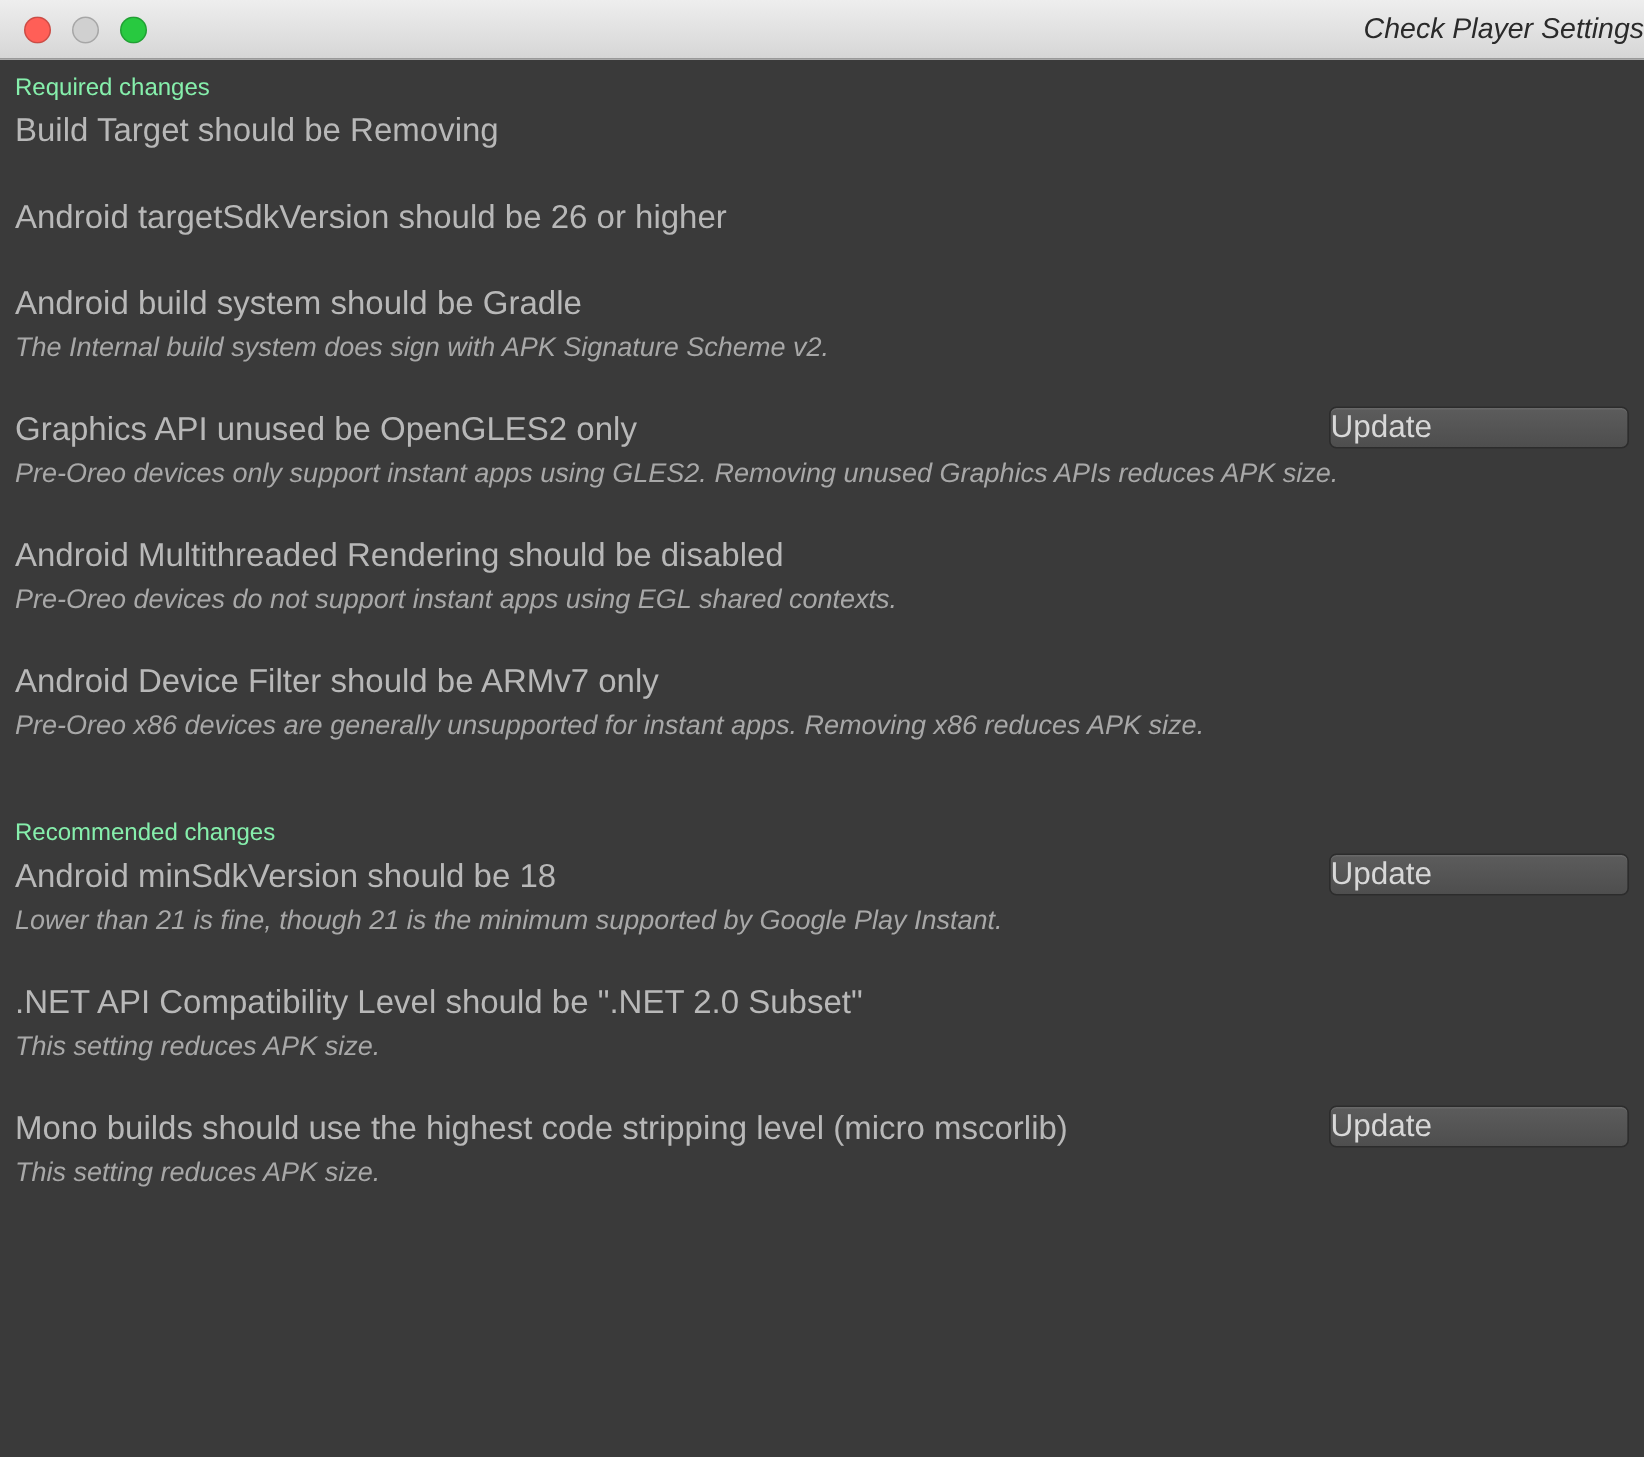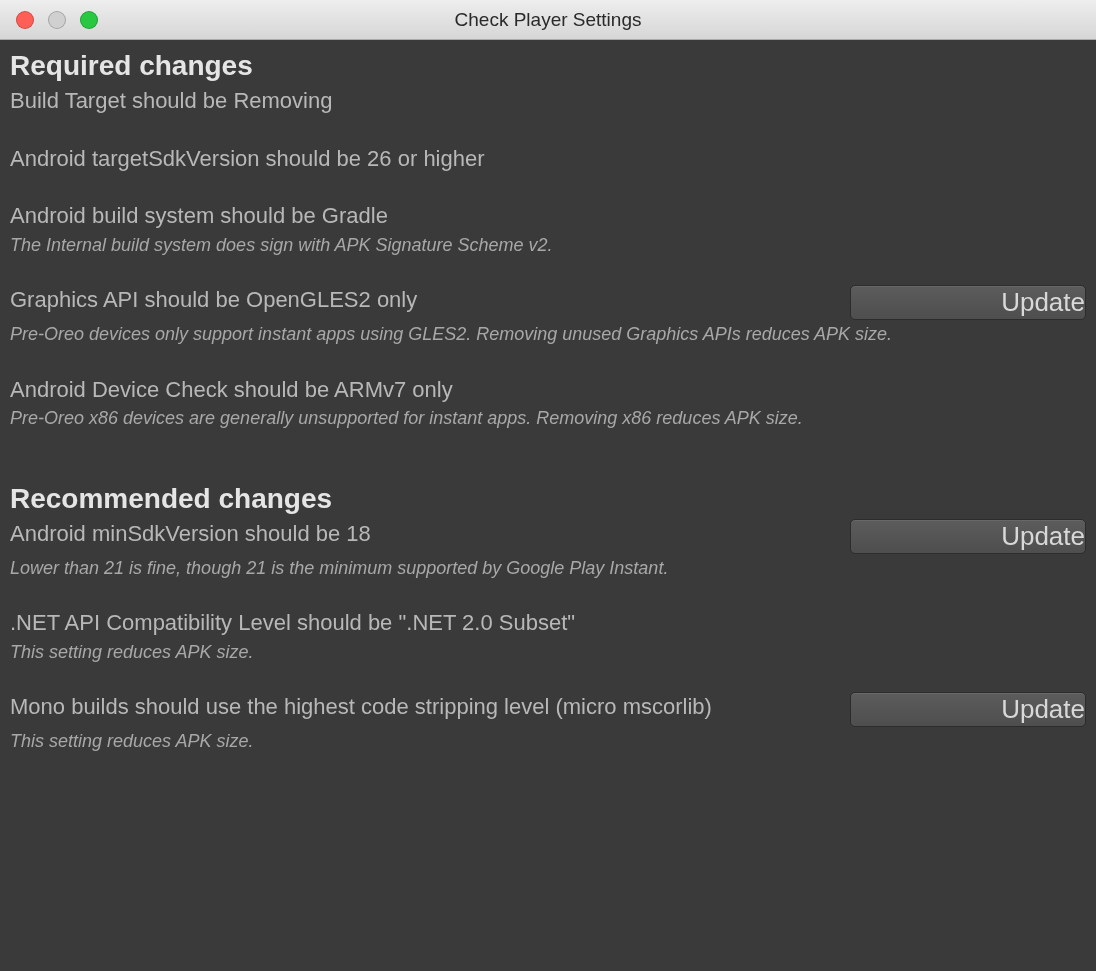--- a/index.html
+++ b/index.html
@@ -34,35 +34,36 @@
       border-radius: 50%;
       border: 0.5px solid rgba(0,0,0,0.2);
     }
     .light.red { background: #ff5f57; }
     .light.gray { background: #d0d0d0; }
     .light.green { background: #28c940; }
     .title-text {
       position: absolute;
       left: 0;
       right: 0;
-      text-align: center;
+      text-align: right;
       font-size: 19px;
       color: #2a2a2a;
       pointer-events: none;
+      font-style: italic;
     }
     .content {
       background: #3a3a3a;
       padding: 4px 10px 20px 10px;
       color: #b9b9b9;
       height: calc(971px - 40px);
     }
     .section-heading {
-      font-size: 28px;
-      font-weight: 700;
-      color: #e5e5e5;
+      font-size: 16px;
+      font-weight: 400;
+      color: #86efac;
       margin-top: 6px;
       margin-bottom: 4px;
     }
     .section-heading.second {
       margin-top: 52px;
     }
     .item {
       margin-bottom: 28px;
     }
     .item-row {
@@ -83,24 +84,24 @@
       color: #a8a8a8;
       line-height: 1.35;
       margin-top: 2px;
       max-width: 1050px;
     }
     .update-btn {
       background: linear-gradient(to bottom, #5c5c5c, #4e4e4e);
       border: 1px solid #2c2c2c;
       border-radius: 5px;
       color: #d8d8d8;
-      font-size: 26px;
+      font-size: 21px;
       padding: 1px 0;
-      width: 236px;
-      text-align: right;
+      width: 200px;
+      text-align: left;
       cursor: pointer;
       flex-shrink: 0;
       box-shadow: inset 0 1px 0 rgba(255,255,255,0.08);
     }
   </style>
 </head>
 <body>
 
 <div class="titlebar">
   <div class="traffic-lights">
@@ -129,30 +130,36 @@
 
   <div class="item">
     <div class="item-row">
       <div class="item-title">Android build system should be Gradle</div>
     </div>
     <div class="item-desc">The Internal build system does sign with APK Signature Scheme v2.</div>
   </div>
 
   <div class="item">
     <div class="item-row">
-      <div class="item-title">Graphics API should be OpenGLES2 only</div>
+      <div class="item-title">Graphics API unused be OpenGLES2 only</div>
       <button class="update-btn">Update</button>
     </div>
     <div class="item-desc">Pre-Oreo devices only support instant apps using GLES2. Removing unused Graphics APIs reduces APK size.</div>
   </div>
 
+  <div class="item">
+    <div class="item-row">
+      <div class="item-title">Android Multithreaded Rendering should be disabled</div>
+    </div>
+    <div class="item-desc">Pre-Oreo devices do not support instant apps using EGL shared contexts.</div>
+  </div>
 
   <div class="item">
     <div class="item-row">
-      <div class="item-title">Android Device Check should be ARMv7 only</div>
+      <div class="item-title">Android Device Filter should be ARMv7 only</div>
     </div>
     <div class="item-desc">Pre-Oreo x86 devices are generally unsupported for instant apps. Removing x86 reduces APK size.</div>
   </div>
 
   <div class="section-heading second">Recommended changes</div>
 
   <div class="item">
     <div class="item-row">
       <div class="item-title">Android minSdkVersion should be 18</div>
       <button class="update-btn">Update</button>

